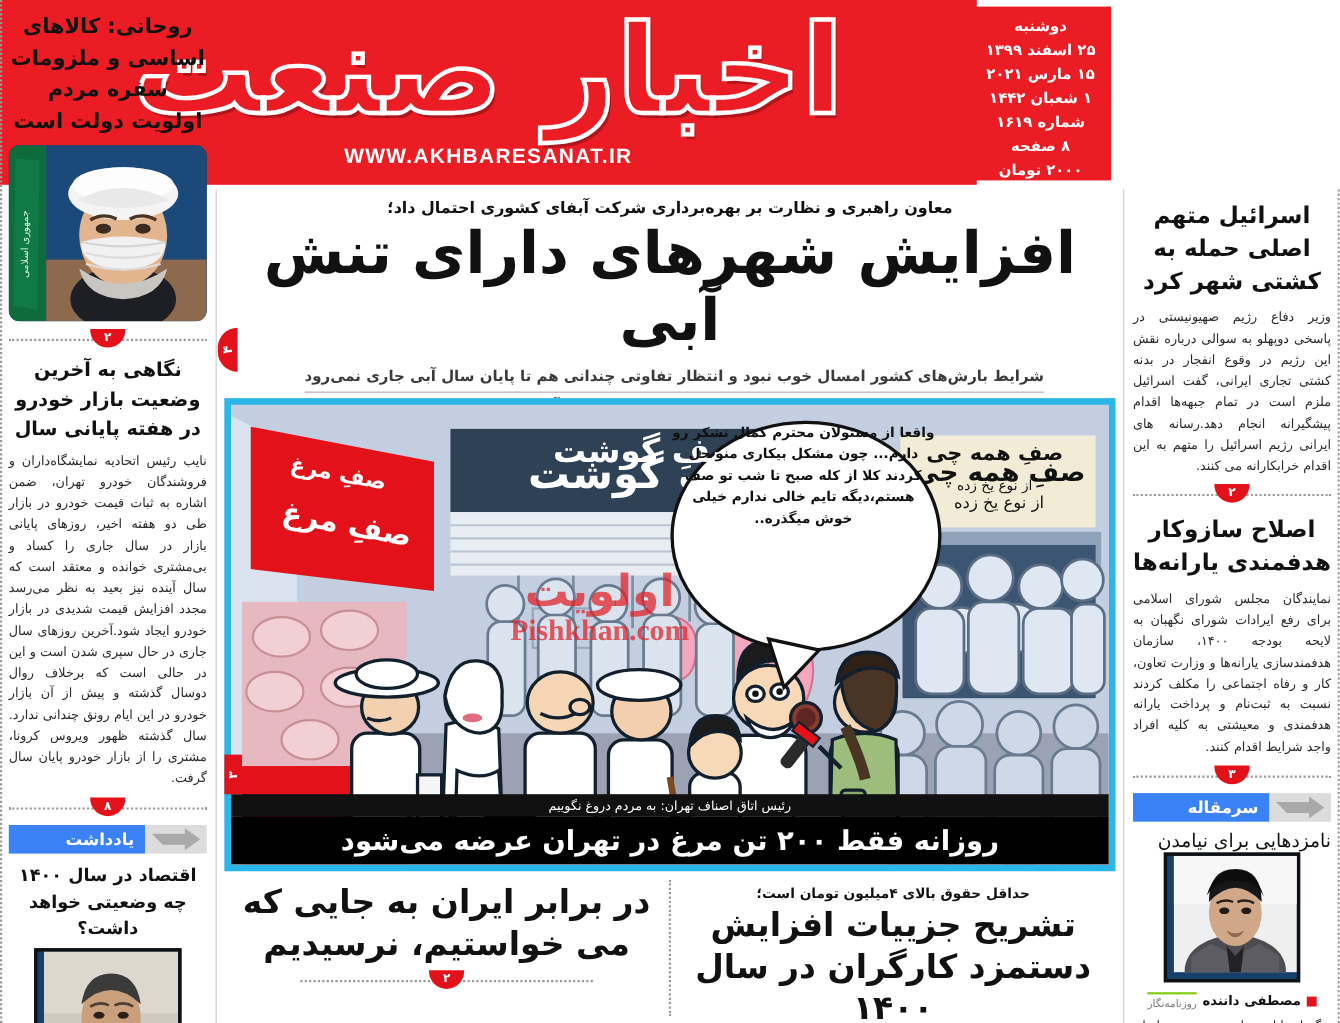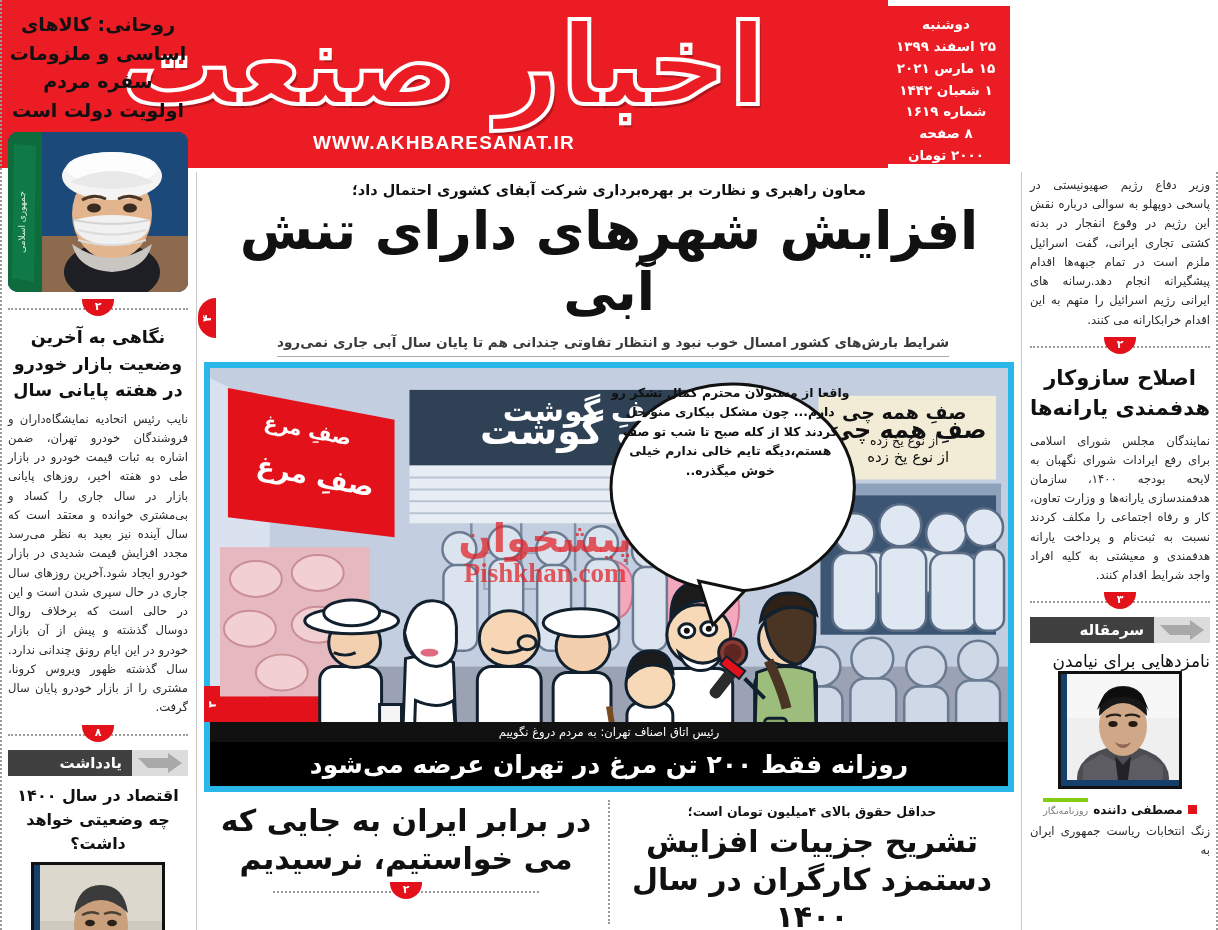--- a/index.html
+++ b/index.html
@@ -29,21 +29,21 @@
     color:#fff;font-size:11px;line-height:15px;text-align:center;font-weight:bold;
   }
 
   
   .ribbon{display:flex;align-items:stretch;height:26px;margin-bottom:8px;}
   .ribbon .arrowbox{
     width:56px;background:#dcdcdc;position:relative;overflow:hidden;flex:0 0 56px;
   }
   .ribbon .arrowbox svg{position:absolute;top:2px;left:4px;}
   .ribbon .label{
-    flex:1;background:#404040;color:#fff;font-weight:bold;font-size:15px;
+    flex:1;background:#3b82f6;color:#fff;font-weight:bold;font-size:15px;
     display:flex;align-items:center;justify-content:flex-start;padding-right:10px;
     letter-spacing:.5px;
   }
 
   
   .topstrip{position:absolute;top:0;right:12px;left:0;height:172px;}
 
   .masthead{
     position:absolute;top:0;left:0;width:888px;height:168px;background:#ec1c24;
     overflow:hidden;
@@ -88,21 +88,21 @@
   .colL .sub{
     font-size:17.5px;font-weight:bold;line-height:1.52;text-align:center;direction:rtl;
     margin:2px 0 6px;
   }
   .bodytext{
     font-size:11.6px;line-height:1.66;text-align:justify;direction:rtl;color:#2a2a2a;
   }
   .bylinebox{text-align:center;direction:rtl;margin-top:6px;}
   .byline{font-size:12px;font-weight:bold;display:inline-flex;align-items:center;gap:5px;}
   .byline .sq{width:9px;height:9px;background:#e3121a;display:inline-block;}
-  .role{font-size:9.5px;color:#777;line-height:1.5;margin-top:3px;border-top:4px solid #84cc16;padding-top:2px;display:inline-block;}
+  .role{font-size:9.5px;color:#777;line-height:1.5;margin-top:3px;border-top:2px solid #84cc16;padding-top:2px;display:inline-block;}
 
   .vdots-l{position:absolute;top:0;bottom:0;left:0;border-left:2px dotted #9a9a9a;}
   .vline{position:absolute;top:0;bottom:0;border-right:1px solid #c9c9c9;}
 
   
   .colR{
     position:absolute;top:172px;right:0;width:196px;height:758px;
     box-sizing:border-box;padding:4px 8px 0 8px;
   }
   .colR .hl{
@@ -263,20 +263,21 @@
         <path d="M52 96 l9 10 l9 -10 l-4 26 h-10 Z" fill="#1d1d22"></path>
       </svg>
     </div>
 
     <div class="vdots-l"></div>
   </div>
   <div class="vline" style="left:196px;top:172px;height:758px;"></div>
 
   <div class="colR">
 
+    <div class="hl rtl">اسرائیل متهم اصلی حمله به کشتی شهر کرد</div>
     <div class="bodytext">وزیر دفاع رژیم صهیونیستی در پاسخی دوپهلو به سوالی درباره نقش این رژیم در وقوع انفجار در بدنه کشتی تجاری ایرانی، گفت اسرائیل ملزم است در تمام جبهه‌ها اقدام پیشگیرانه انجام دهد.رسانه های ایرانی رژیم اسرائیل را متهم به این اقدام خرابکارانه می کنند.</div>
     <div class="pagemark">
       <div class="dots"></div>
       <div class="disc">۲</div>
     </div>
 
     <div class="hl rtl">اصلاح سازوکار هدفمندی یارانه‌ها</div>
     <div class="bodytext">نمایندگان مجلس شورای اسلامی برای رفع ایرادات شورای نگهبان به لایحه بودجه ۱۴۰۰، سازمان هدفمندسازی یارانه‌ها و وزارت تعاون، کار و رفاه اجتماعی را مکلف کردند نسبت به ثبت‌نام و پرداخت یارانه هدفمندی و معیشتی به کلیه افراد واجد شرایط اقدام کنند.</div>
     <div class="pagemark">
       <div class="dots"></div>
@@ -522,21 +523,21 @@
         
         <div class="rtl" style="position:absolute;left:2.2%;top:12%;width:20%;text-align:center;font-size:20px;font-weight:bold;color:#fff;transform:rotate(11deg);z-index:3;">صفِ مرغ</div>
 
         <div class="rtl" style="position:absolute;left:25%;top:6%;width:45%;text-align:center;font-size:30px;font-weight:bold;color:#fff;z-index:3;">صفِ گوشت</div>
 
         <div class="rtl" style="position:absolute;left:76%;top:8%;width:22%;text-align:center;font-size:19px;font-weight:bold;color:#111;z-index:3;">صفِ همه چی</div>
         <div class="rtl" style="position:absolute;left:76%;top:15.5%;width:22%;text-align:center;font-size:12.5px;color:#111;z-index:3;">از نوع یخ زده</div>
 
         
         <div class="watermark">
-          <span class="fa">پیشخوان</span>
+          <span class="fa">اولویت</span>
           <span class="en">Pishkhan.com</span>
         </div>
 
         
         <div class="capsmall rtl">رئیس اتاق اصناف تهران: به مردم دروغ نگوییم</div>
         <div class="capbig rtl">روزانه فقط ۲۰۰ تن مرغ در تهران عرضه می‌شود</div>
       </div>
     </div>
 
     <div class="botrow">

